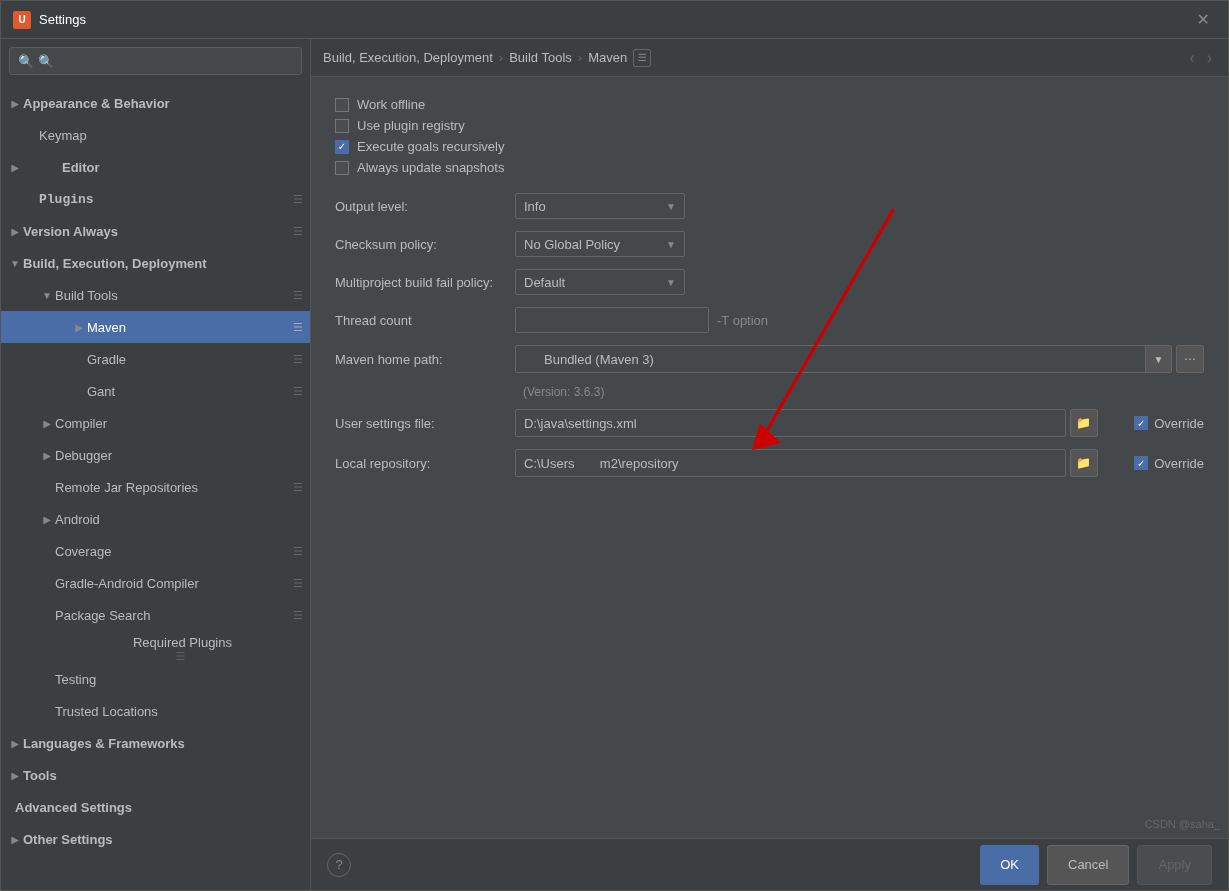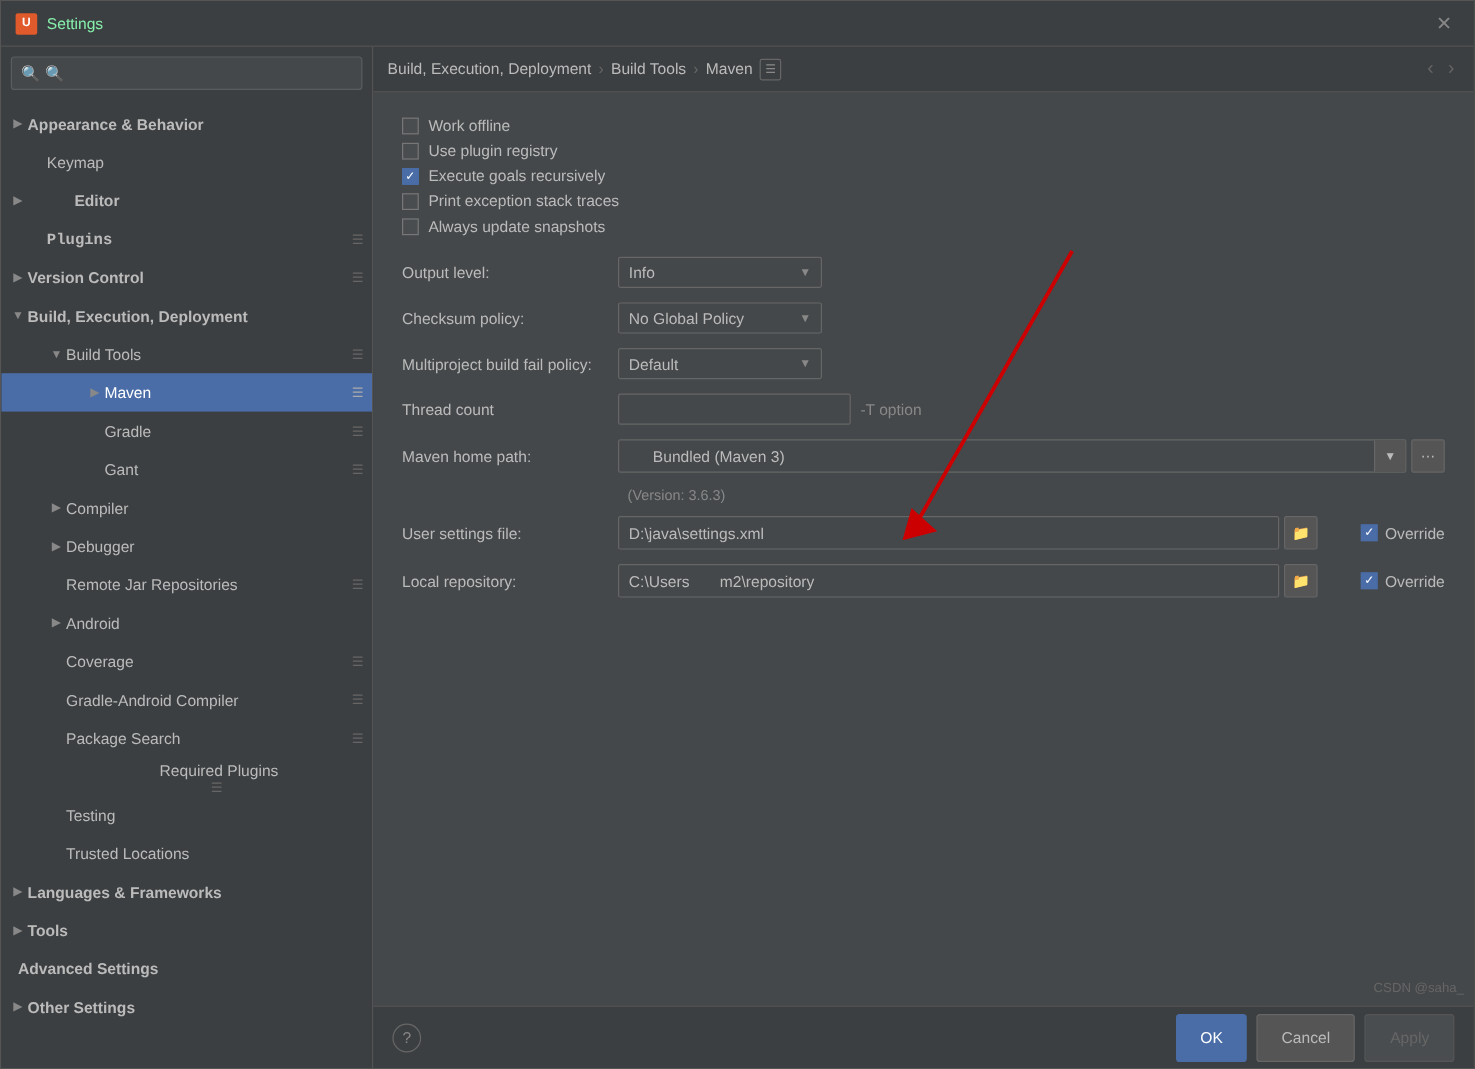--- a/index.html
+++ b/index.html
@@ -36,21 +36,21 @@
       border-radius: 2px;
       margin-right: 8px;
       display: flex;
       align-items: center;
       justify-content: center;
       color: white;
       font-size: 10px;
       font-weight: bold;
     }
     .titlebar-title {
-      color: #86efac;
+      color: #ffffff;
       font-size: 13px;
       flex: 1;
     }
     .titlebar-close {
       color: #888;
       font-size: 16px;
       cursor: pointer;
       padding: 2px 6px;
     }
     .main-content {
@@ -437,21 +437,21 @@
         <div class="tree-item indent-1">
           <div class="tree-item-row" style="padding-left:16px;">
             <span class="tree-label" style="font-weight:bold;font-family:Liberation Mono, monospace;">Plugins</span>
             <span class="tree-icon-right">☰</span>
           </div>
         </div>
 
         <div class="tree-item indent-0">
           <div class="tree-item-row">
             <span class="tree-arrow">▶</span>
-            <span class="tree-label" style="font-weight:bold;color:#bbb;">Version Control</span>
+            <span class="tree-label" style="font-weight:bold;color:#bbb;">Version Always</span>
             <span class="tree-icon-right">☰</span>
           </div>
         </div>
 
         <div class="tree-item indent-0">
           <div class="tree-item-row">
             <span class="tree-arrow">▼</span>
             <span class="tree-label" style="font-weight:bold;color:#bbb;">Build, Execution, Deployment</span>
           </div>
         </div>
@@ -616,26 +616,20 @@
         </div>
         <div class="form-row checkbox-row">
           <div class="checkbox-wrapper">
             <div class="checkbox checked"></div>
             <span class="tree-label">Execute goals recursively</span>
           </div>
         </div>
         <div class="form-row checkbox-row">
           <div class="checkbox-wrapper">
             <div class="checkbox"></div>
-            <span class="tree-label">Print exception stack traces</span>
-          </div>
-        </div>
-        <div class="form-row checkbox-row">
-          <div class="checkbox-wrapper">
-            <div class="checkbox"></div>
             <span class="tree-label">Always update snapshots</span>
           </div>
         </div>
 
         <div style="height:12px;"></div>
 
         <div class="form-control-row">
           <span class="form-label">Output level:</span>
           <div class="dropdown" style="min-width:170px;">
             <span class="dropdown-text">Info</span>

